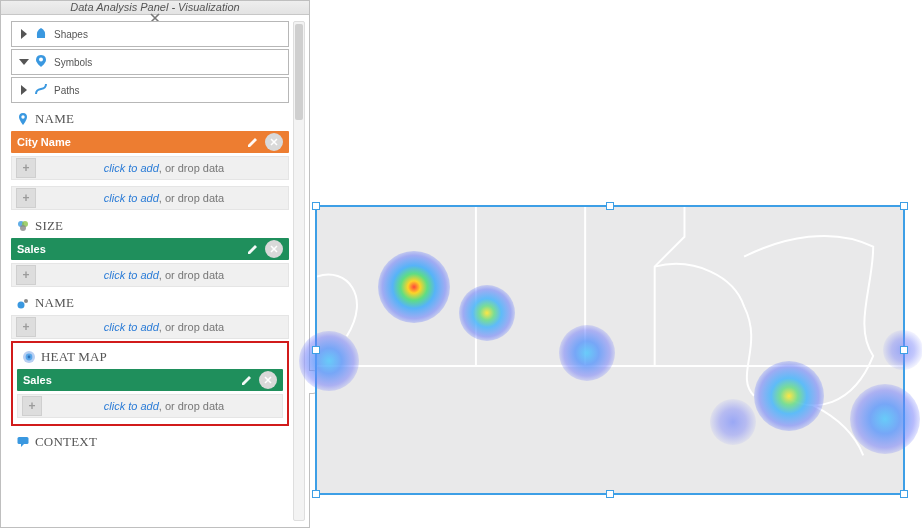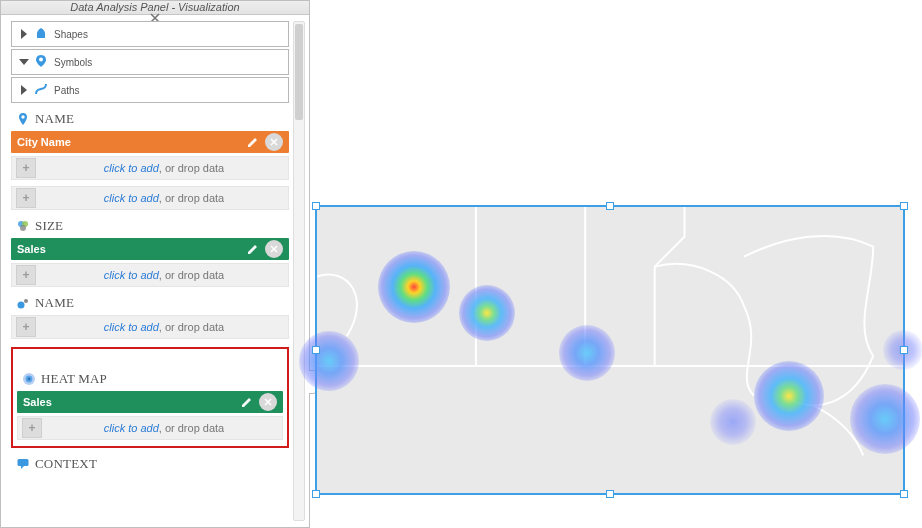--- a/index.html
+++ b/index.html
@@ -31,21 +31,21 @@
   .chip-green  { background: #1f8f5c; color: #fff; }
   .chip-text { flex: 1; font-size: 11px; font-weight: 600; }
   .chip-edit { width: 16px; height: 16px; display: flex; align-items: center; justify-content: center; opacity: .95; cursor: pointer; }
   .chip-clear { width: 18px; height: 18px; margin-left: 4px; border-radius: 50%; background: #d9d9d9; display: flex; align-items: center; justify-content: center; color: #fff; font-size: 11px; cursor: pointer; }
 
   .dropzone { height: 24px; background: #f0f0f0; display: flex; align-items: center; border: 1px solid #e5e5e5; }
   .dropzone .add-btn { width: 20px; height: 20px; margin: 0 4px; border: 1px solid #cfcfcf; background: #ddd; display: flex; align-items: center; justify-content: center; color: #9b9b9b; font-weight: bold; cursor: pointer; }
   .dropzone .dz-text { flex: 1; text-align: center; color: #777; font-size: 11px; }
   .dropzone .dz-text .link { color: #2a7bd6; cursor: pointer; font-style: italic; }
 
-  .highlight-box { border: 2px solid #d11b1b; padding: 20px 4px 6px 4px; margin-top: 8px; }
+  .highlight-box { border: 2px solid #d11b1b; padding: 4px 4px 6px 4px; margin-top: 2px; }
 
   
   .tri { width: 0; height: 0; }
   .tri-right { border-top: 5px solid transparent; border-bottom: 5px solid transparent; border-left: 6px solid #555; }
   .tri-down  { border-left: 5px solid transparent; border-right: 5px solid transparent; border-top: 6px solid #555; }
 
   
   .map-stage { position: absolute; left: 315px; top: 205px; width: 590px; height: 290px; background: #e9e9ea; border: 2px solid #3d9fe6; }
   .sel-handle { position: absolute; width: 8px; height: 8px; background: #fff; border: 1px solid #3d9fe6; }
   .sel-handle.tl { left: -5px; top: -5px; }

